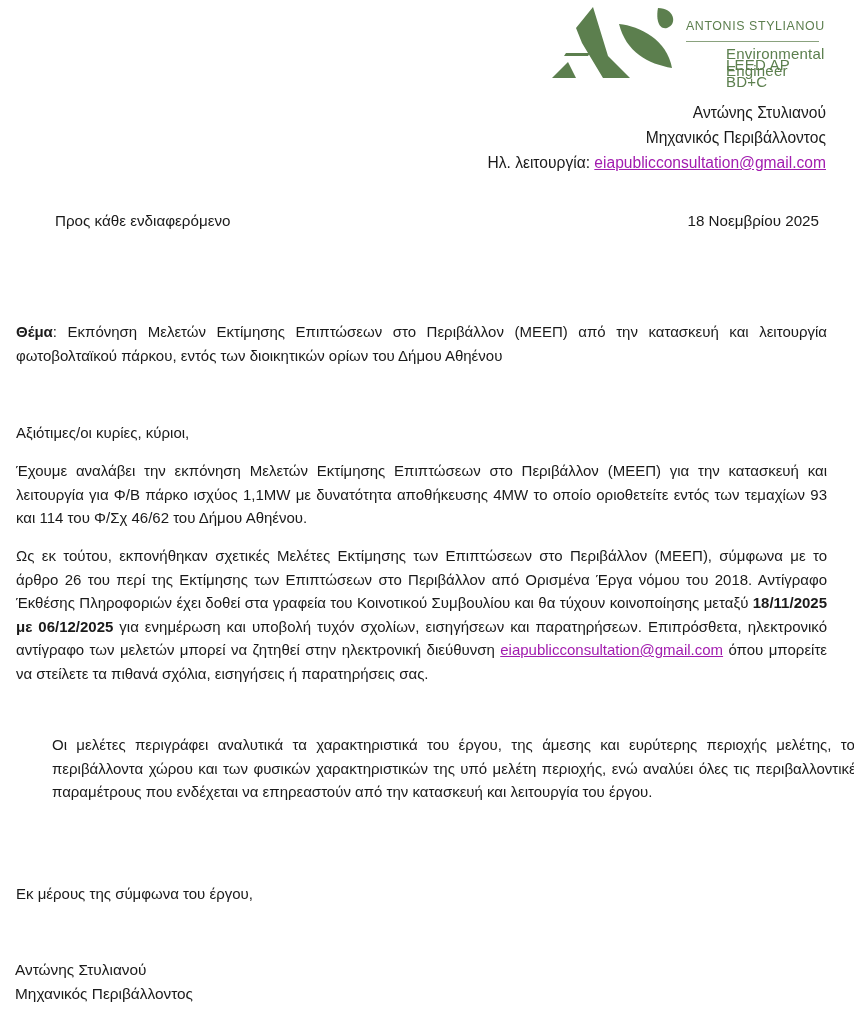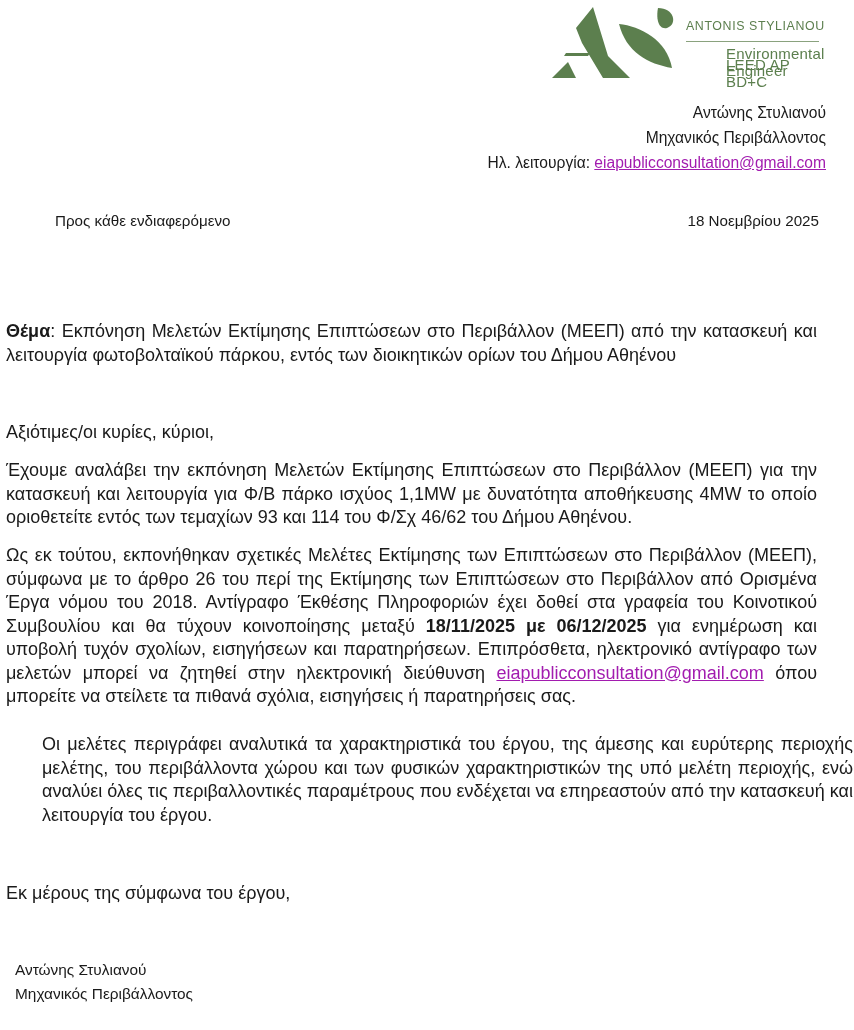--- a/index.html
+++ b/index.html
@@ -21,21 +21,21 @@
     position: absolute; left: 134px; font-size: 15px; color: #5c7f4e; letter-spacing: 0.2px; padding-left: 40px;
   }
   .logo .brand-role { top: 41px; }
   .logo .brand-cert { top: 52px; }
 
   .sender { position: absolute; right: 28px; top: 100px; text-align: right; line-height: 25px; font-size: 15.6px; }
   a.email { color: #a21caf; text-decoration: underline; }
 
   .addr-row { position: absolute; left: 15px; right: 35px; top: 212px; font-weight: normal; font-size: 15.2px; display: flex; justify-content: space-between; margin-left: 40px; }
 
-  .para { position: absolute; left: 6px; width: 811px; text-align: justify; line-height: 23.5px; font-size: 18px; }
+  .para { position: absolute; left: 16px; width: 811px; text-align: justify; line-height: 23.5px; font-size: 15px; }
   .subject { top: 320px; }
   .greet { top: 421px; }
   .p1 { top: 459px; }
   .p2 { top: 544px; }
   .p3 { top: 733px; margin-left: 36px; }
   .closing { top: 882px; }
   .sig { position: absolute; left: 15px; top: 958px; line-height: 24px; font-size: 15.4px; }
   b { font-weight: bold; }
 </style>
 </head>

